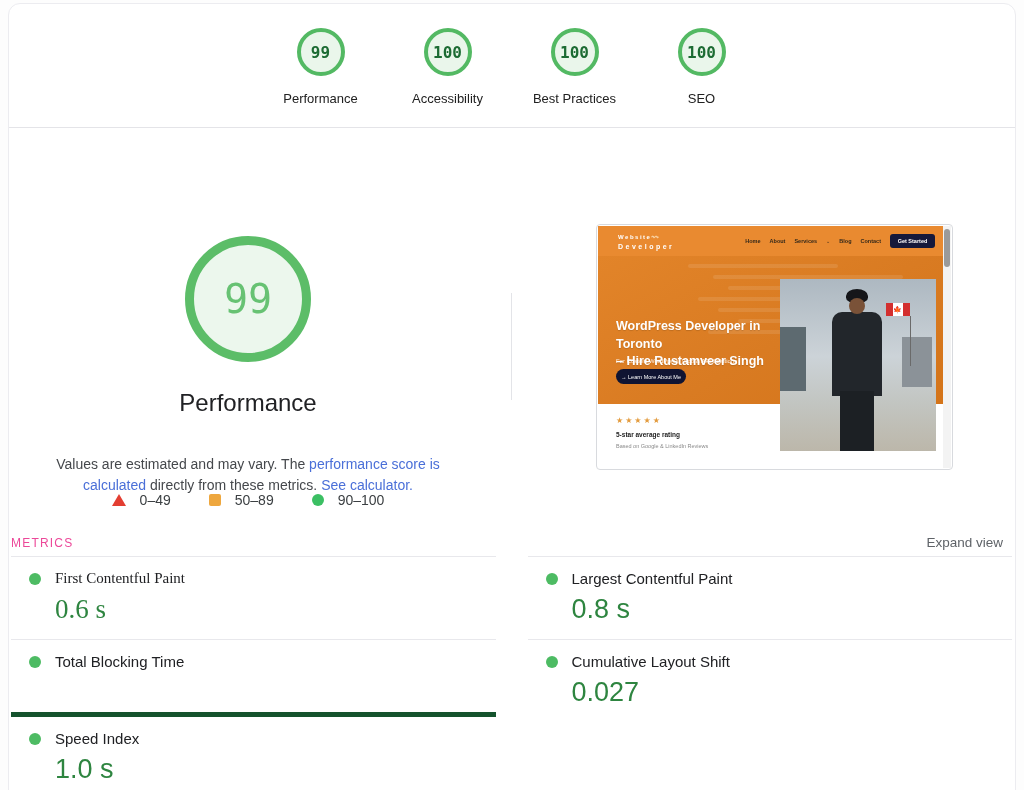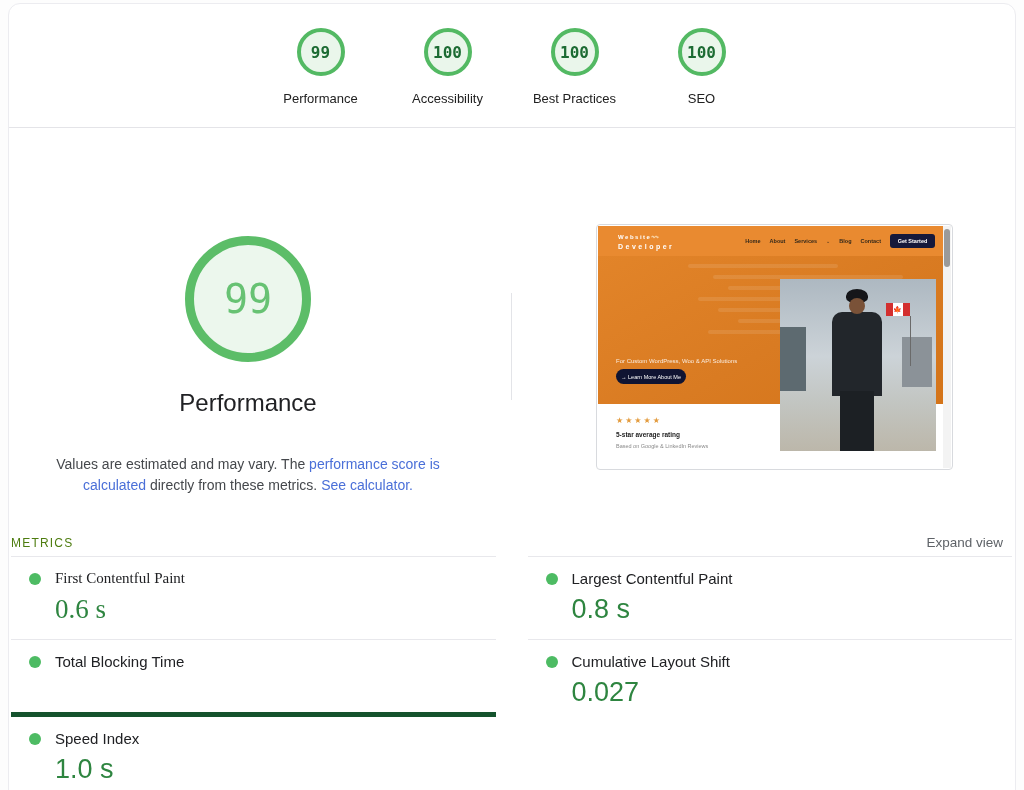--- a/index.html
+++ b/index.html
@@ -75,21 +75,21 @@
   .man-suit{ position:absolute; left:52px; top:33px; width:50px; height:84px; background:#22262b; border-radius:10px 10px 0 0; }
   .man-legs{ position:absolute; left:60px; top:112px; width:34px; height:60px; background:#1c2024; }
 
   .site-footer{ position:relative; height:66px; background:#fff; }
   .stars{ position:absolute; left:18px; top:12px; color:#e39b3d; font-size:8px; letter-spacing:2px; }
   .rating-title{ position:absolute; left:18px; top:27px; font-size:6.5px; font-weight:700; color:#1c1c1c; }
   .rating-sub{ position:absolute; left:18px; top:39px; font-size:5.5px; color:#8a8a8a; }
 
   
   .metrics-head{ position:absolute; left:2px; top:528px; right:12px; height:24px; }
-  .metrics-title{ position:absolute; left:0; top:4px; font-size:12px; letter-spacing:1.2px; color:#4d7c0f; font-weight:500; }
+  .metrics-title{ position:absolute; left:0; top:4px; font-size:12px; letter-spacing:1.2px; color:#ec4899; font-weight:500; }
   .expand-view{ position:absolute; right:0; top:3px; font-size:13.5px; color:#5f6368; cursor:pointer; }
 
   .metrics-grid{ position:absolute; left:2px; top:552px; right:3px; display:flex; gap:32px; }
   .metrics-col{ flex:1; }
   .metric-row{ border-top:1px solid #e8e8ec; padding:13px 0 14px 0; min-height:77px; }
   .metric-top{ display:flex; align-items:center; gap:14px; }
   .metric-dot{ width:12px; height:12px; border-radius:50%; background:#4dbb63; margin-left:18px; flex:0 0 auto; }
   .metric-name{ font-size:15px; color:#202124; }
   .metric-value{ margin:7px 0 0 44px; font-size:27px; color:#2e8540; }
 </style>
@@ -127,20 +127,34 @@
     </div>
   </div>
 
   <div class="big-gauge">
     <span class="big-score">99</span>
   </div>
   <div class="gauge-title">Performance</div>
 
   <div class="gauge-desc"><span>Values are estimated and may vary. The </span><a>performance score is calculated</a><span> directly from these metrics. </span><a>See calculator.</a></div>
 
+  <div class="legend">
+    <div class="legend-item">
+      <span class="shape-triangle"></span>
+      <span>0–49</span>
+    </div>
+    <div class="legend-item">
+      <span class="shape-square"></span>
+      <span>50–89</span>
+    </div>
+    <div class="legend-item">
+      <span class="shape-circle"></span>
+      <span>90–100</span>
+    </div>
+  </div>
 
   <div class="v-divider"></div>
 
   <div class="thumb">
     <div class="thumb-inner">
       <div class="site-header">
         <div class="site-logo">
           <div class="l1"><span>Website</span><span class="squiggle">〰</span></div>
           <div class="l2">Developer</div>
         </div>
@@ -157,20 +171,21 @@
       <div class="site-hero">
         <div class="code-lines">
           <div style="width:150px; margin-left:30px;"></div>
           <div style="width:190px; margin-left:55px;"></div>
           <div style="width:160px; margin-left:70px;"></div>
           <div style="width:120px; margin-left:40px;"></div>
           <div style="width:170px; margin-left:60px;"></div>
           <div style="width:140px; margin-left:80px;"></div>
           <div style="width:100px; margin-left:50px;"></div>
         </div>
+        <div class="hero-heading"><span>WordPress Developer in Toronto</span><br><span>– Hire Rustamveer Singh</span></div>
         <div class="hero-tagline">For Custom WordPress, Woo &amp; API Solutions</div>
         <div class="hero-cta">→ Learn More About Me</div>
       </div>
       <div class="hero-photo">
         <div class="building-l"></div>
         <div class="building-r"></div>
         <div class="flag-pole"></div>
         <div class="flag">
           <span class="red"></span>
             <span class="mid">🍁</span>

